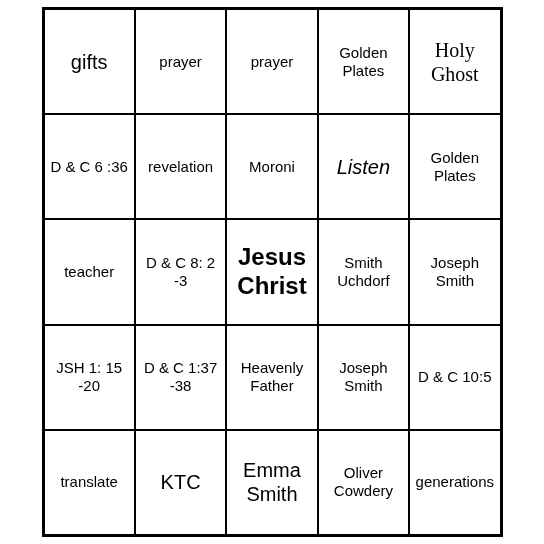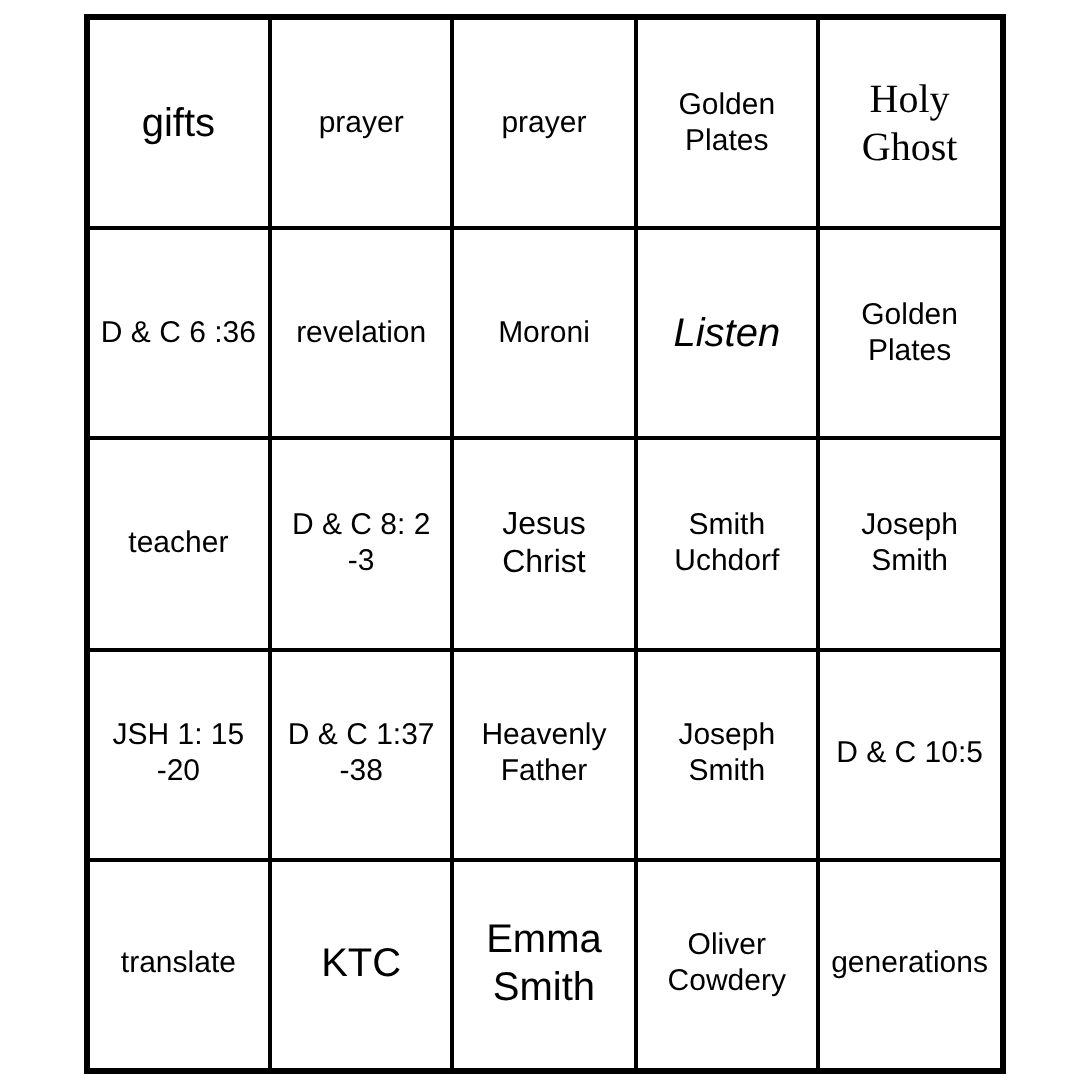--- a/index.html
+++ b/index.html
@@ -48,21 +48,21 @@
     <div class="cell">prayer</div>
     <div class="cell">Golden Plates</div>
     <div class="cell" style="font-size: 20px; font-weight: normal; font-family: Liberation Serif, serif;">Holy Ghost</div>
     <div class="cell">D &amp; C 6 :36</div>
     <div class="cell">revelation</div>
     <div class="cell">Moroni</div>
     <div class="cell" style="font-size: 20px; font-weight: normal; font-style: italic;">Listen</div>
     <div class="cell">Golden Plates</div>
     <div class="cell">teacher</div>
     <div class="cell">D &amp; C 8: 2 -3</div>
-    <div class="cell" style="font-size: 16px; font-weight: normal;">Jesus Christ</div>
+    <div class="cell" style="font-size: 24px; font-weight: bold;">Jesus Christ</div>
     <div class="cell">Smith Uchdorf</div>
     <div class="cell">Joseph Smith</div>
     <div class="cell">JSH 1: 15 -20</div>
     <div class="cell">D &amp; C 1:37 -38</div>
     <div class="cell">Heavenly Father</div>
     <div class="cell">Joseph Smith</div>
     <div class="cell">D &amp; C 10:5</div>
     <div class="cell">translate</div>
     <div class="cell" style="font-size: 20px; font-weight: normal;">KTC</div>
     <div class="cell" style="font-size: 20px; font-weight: normal;">Emma Smith</div>

